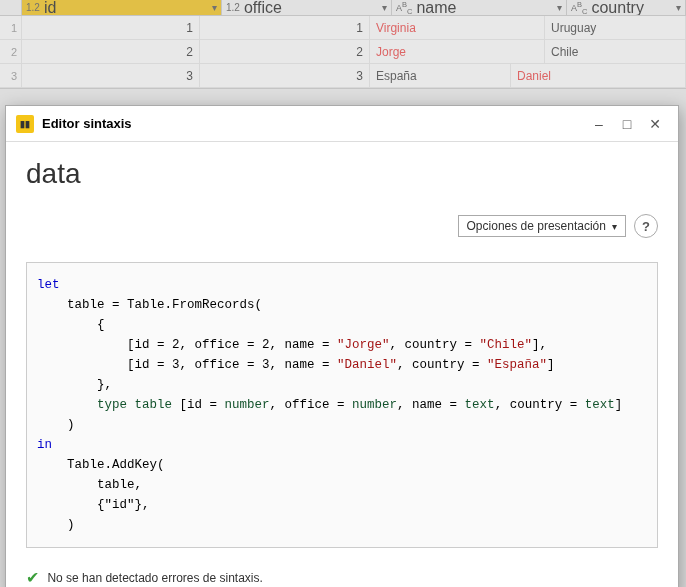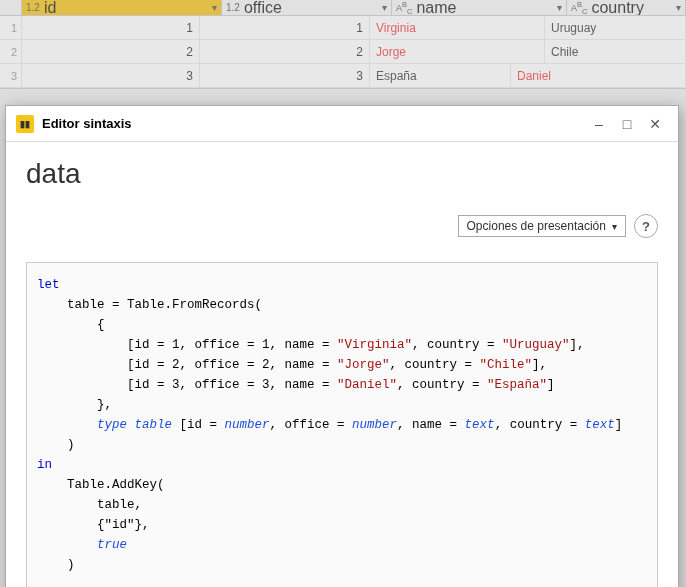--- a/index.html
+++ b/index.html
@@ -131,21 +131,21 @@
       border: 1px solid #ccc;
       padding: 12px 10px;
       font-family: 'Consolas', 'Courier New', monospace;
       font-size: 12.5px;
       line-height: 1.6;
       min-height: 240px;
       overflow: auto;
     }
     .kw { color: #0000cd; }
     .str { color: #a31515; }
-    .type-kw { color: #1d4ed8; font-style: italic; }
+    .type-kw { color: #14532d; }
 
     .status-bar {
       display: flex; align-items: center;
       padding: 8px 20px;
       font-size: 12px; color: #333;
     }
     .status-check {
       color: #3a9e3a;
       margin-right: 8px;
       font-size: 16px;
@@ -222,31 +222,29 @@
           <span>Opciones de presentación</span>
           <span class="arrow">▾</span>
         </button>
         <div class="help-btn">?</div>
       </div>
 
       <div class="code-editor">
         <div><span class="kw">let</span></div>
         <div>&nbsp;&nbsp;&nbsp;&nbsp;table = Table.FromRecords(</div>
         <div>&nbsp;&nbsp;&nbsp;&nbsp;&nbsp;&nbsp;&nbsp;&nbsp;{</div>
-        <div>&nbsp;&nbsp;&nbsp;&nbsp;&nbsp;&nbsp;&nbsp;&nbsp;&nbsp;&nbsp;&nbsp;&nbsp;[id = 1, office = 1, name = <span class="str">"Virginia"</span>, country = <span class="str">"Uruguay"</span>],</div>
         <div>&nbsp;&nbsp;&nbsp;&nbsp;&nbsp;&nbsp;&nbsp;&nbsp;&nbsp;&nbsp;&nbsp;&nbsp;[id = 2, office = 2, name = <span class="str">"Jorge"</span>, country = <span class="str">"Chile"</span>],</div>
         <div>&nbsp;&nbsp;&nbsp;&nbsp;&nbsp;&nbsp;&nbsp;&nbsp;&nbsp;&nbsp;&nbsp;&nbsp;[id = 3, office = 3, name = <span class="str">"Daniel"</span>, country = <span class="str">"España"</span>]</div>
         <div>&nbsp;&nbsp;&nbsp;&nbsp;&nbsp;&nbsp;&nbsp;&nbsp;},</div>
         <div>&nbsp;&nbsp;&nbsp;&nbsp;&nbsp;&nbsp;&nbsp;&nbsp;<span class="type-kw">type table</span> [id = <span class="type-kw">number</span>, office = <span class="type-kw">number</span>, name = <span class="type-kw">text</span>, country = <span class="type-kw">text</span>]</div>
         <div>&nbsp;&nbsp;&nbsp;&nbsp;)</div>
         <div><span class="kw">in</span></div>
         <div>&nbsp;&nbsp;&nbsp;&nbsp;Table.AddKey(</div>
         <div>&nbsp;&nbsp;&nbsp;&nbsp;&nbsp;&nbsp;&nbsp;&nbsp;table,</div>
         <div>&nbsp;&nbsp;&nbsp;&nbsp;&nbsp;&nbsp;&nbsp;&nbsp;{"id"},</div>
-        <div>&nbsp;&nbsp;&nbsp;&nbsp;&nbsp;&nbsp;&nbsp;&nbsp;<span class="type-kw">true</span></div>
         <div>&nbsp;&nbsp;&nbsp;&nbsp;)</div>
       </div>
     </div>
 
     <div class="status-bar">
       <span class="status-check">✔</span>
       <span>No se han detectado errores de sintaxis.</span>
     </div>
 
   </div>

